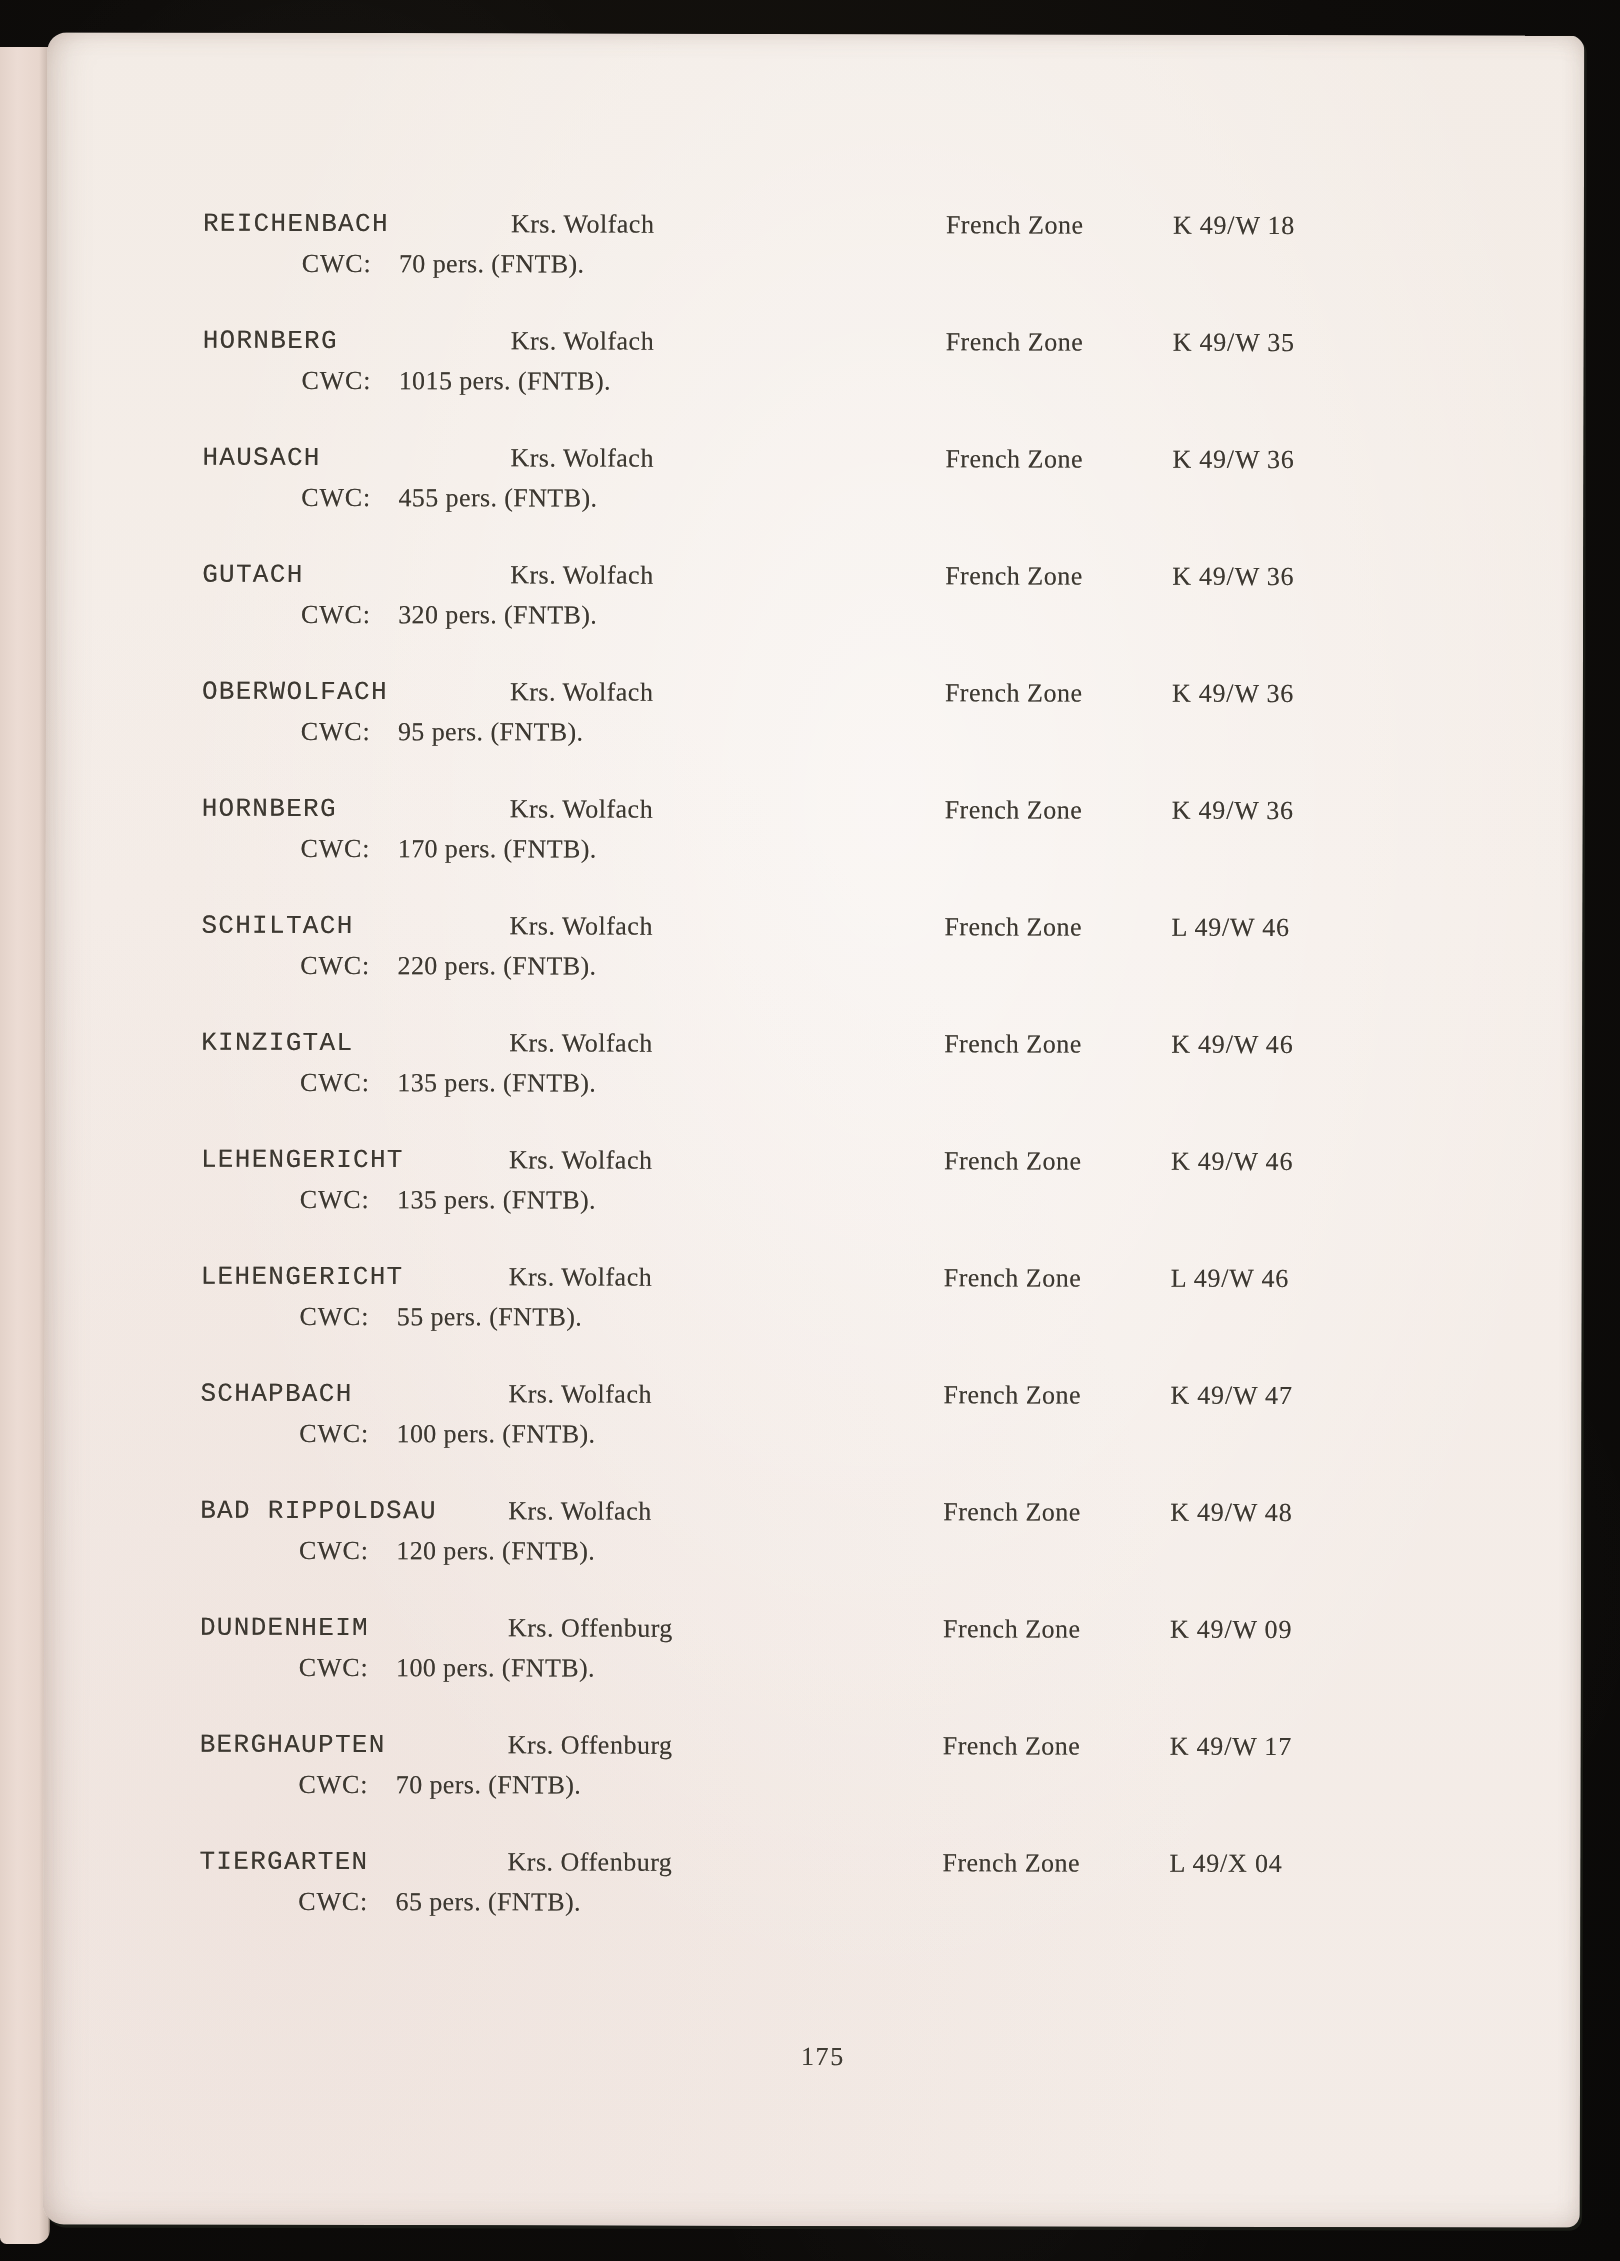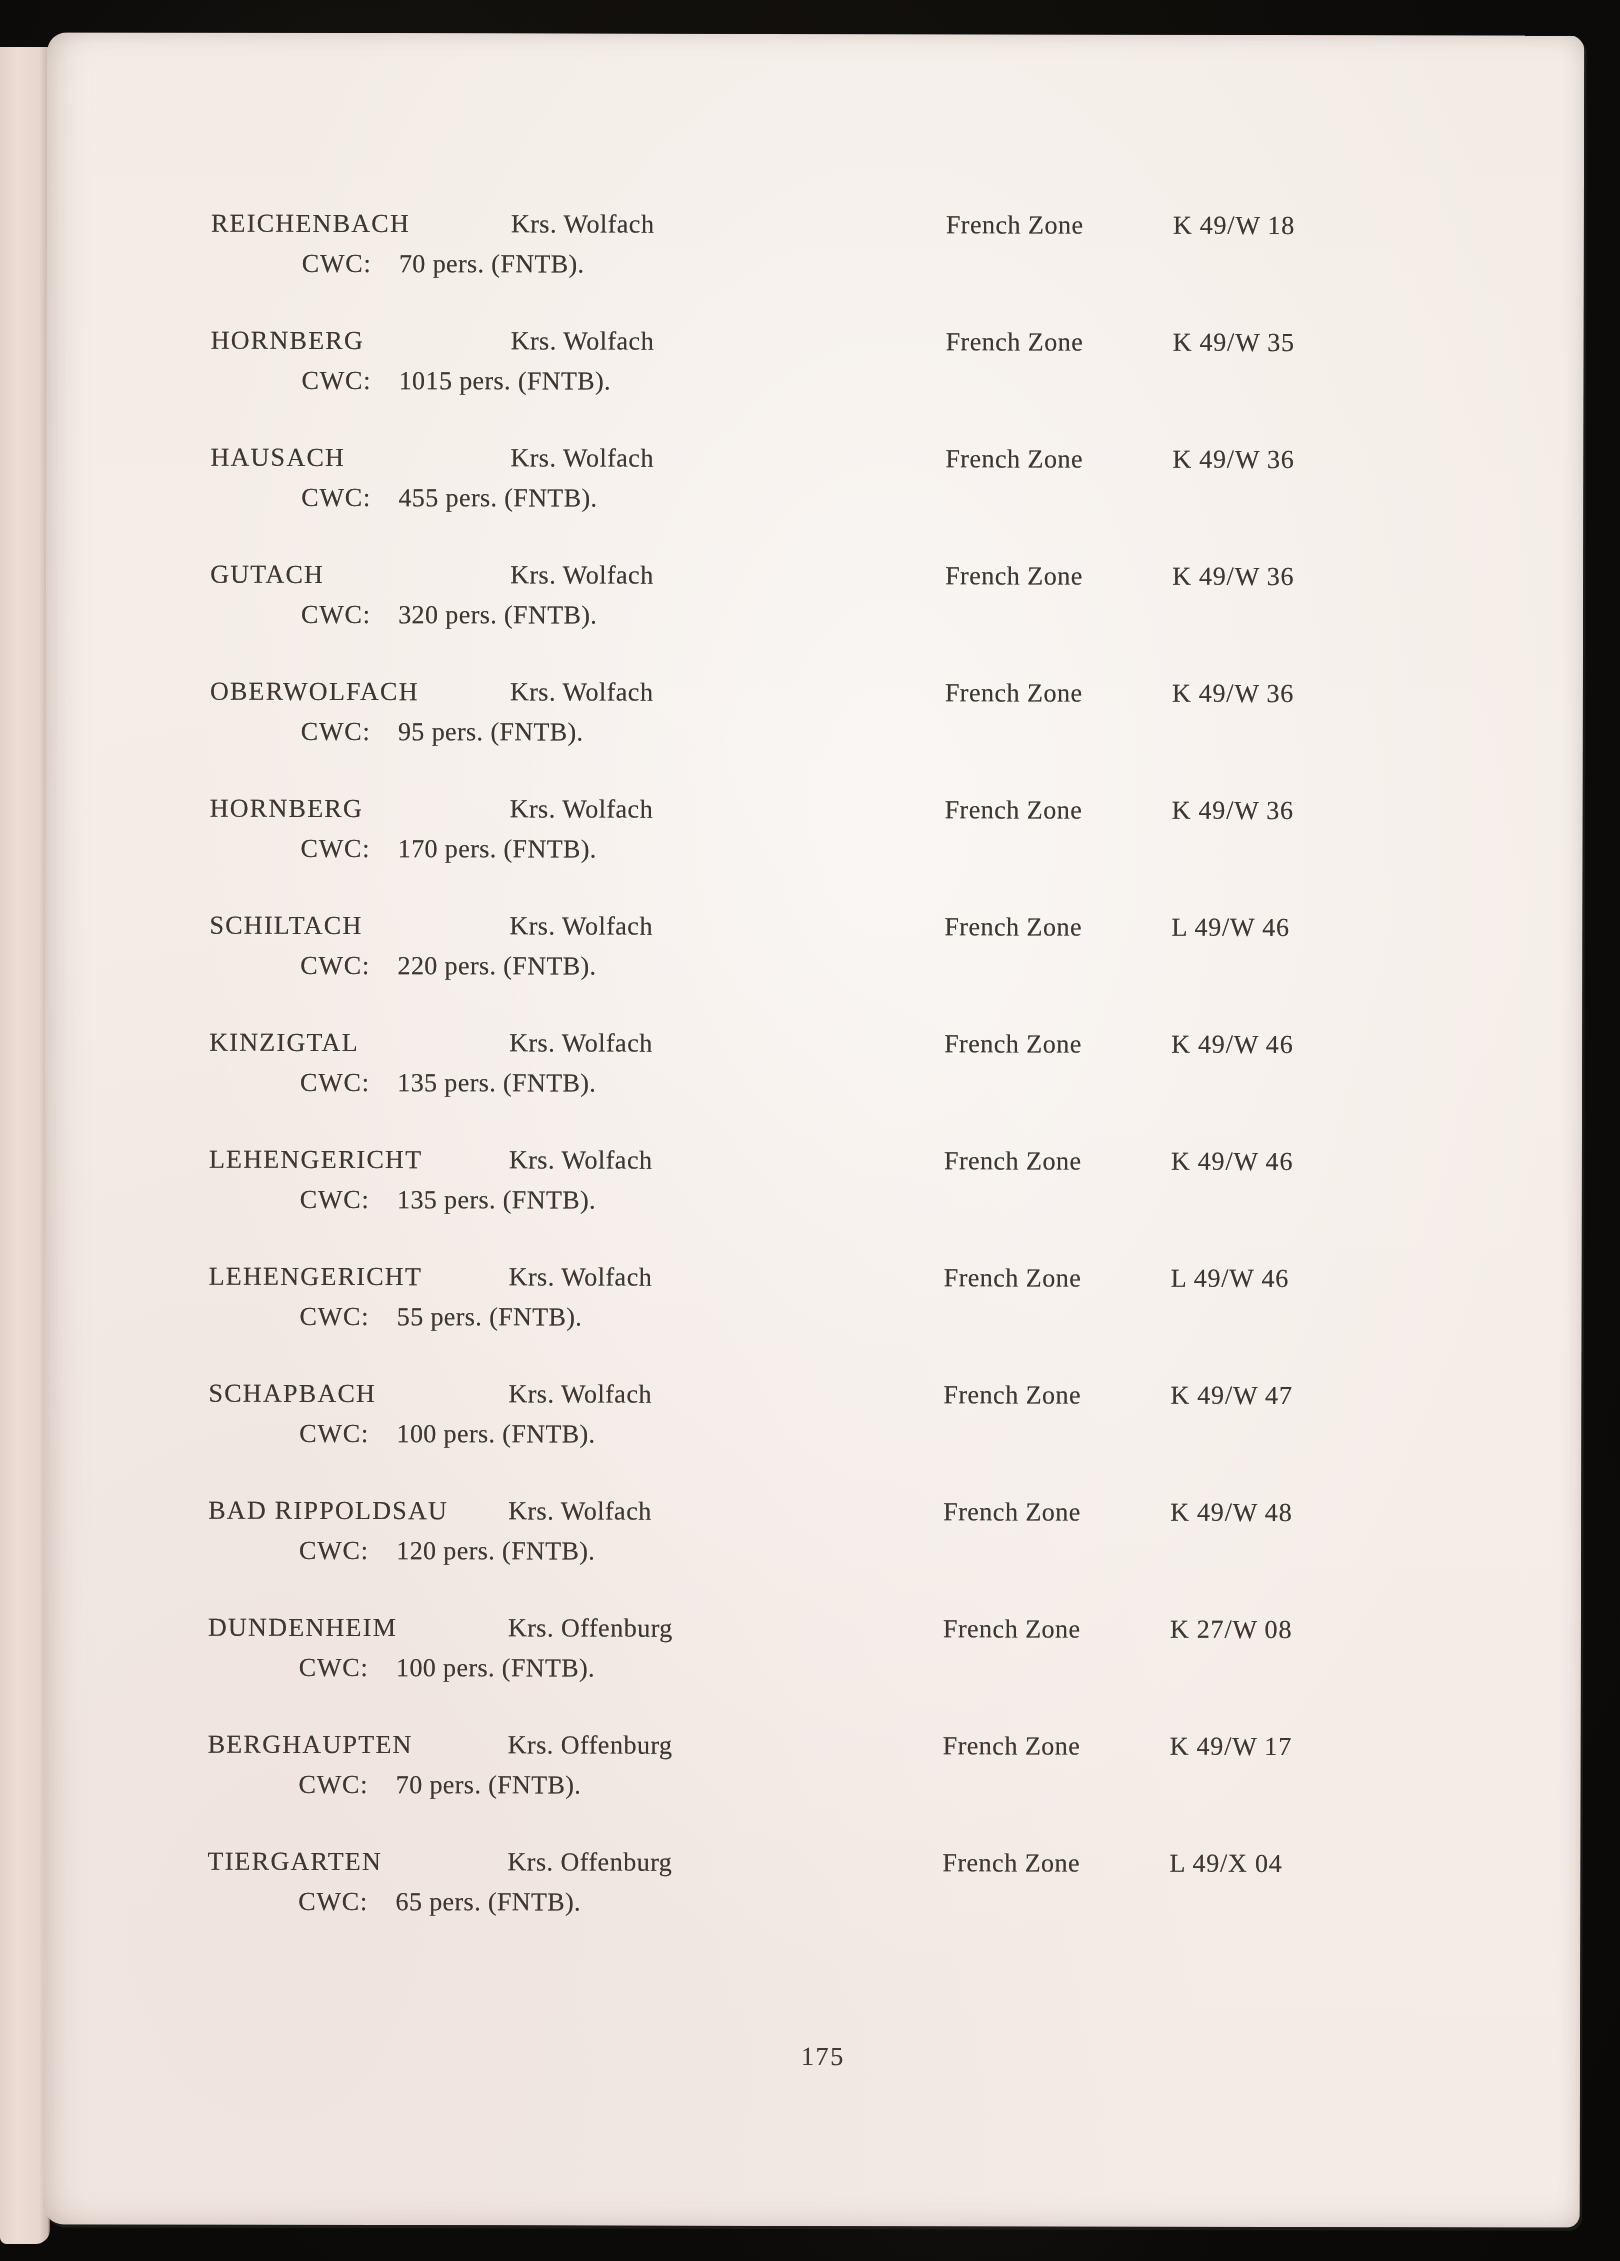--- a/index.html
+++ b/index.html
@@ -71,23 +71,24 @@
 
   .entry .row1 {
     position: relative;
     height: 42px;
     font-size: 26px;
     line-height: 36px;
   }
 
   .entry .place {
     position: absolute;
-    left: 164px;
+    left: 156px;
     letter-spacing: 1.3px;
     white-space: nowrap;
+    font-family: Liberation Mono, monospace;
   }
 
   .entry .district {
     position: absolute;
     left: 464px;
     letter-spacing: 0.5px;
     white-space: nowrap;
   }
 
   .entry .zone {
@@ -305,21 +306,21 @@
       <span class="cwc-label">CWC:</span>
       <span class="cwc-value">120 pers. (FNTB).</span>
     </div>
   </div>
 
   <div class="entry">
     <div class="row1">
       <span class="place">DUNDENHEIM</span>
       <span class="district">Krs. Offenburg</span>
       <span class="zone">French Zone</span>
-      <span class="coord">K 27/W 08</span>
+      <span class="coord">K 49/W 09</span>
     </div>
     <div class="row2">
       <span class="cwc-label">CWC:</span>
       <span class="cwc-value">100 pers. (FNTB).</span>
     </div>
   </div>
 
   <div class="entry">
     <div class="row1">
       <span class="place">BERGHAUPTEN</span>

